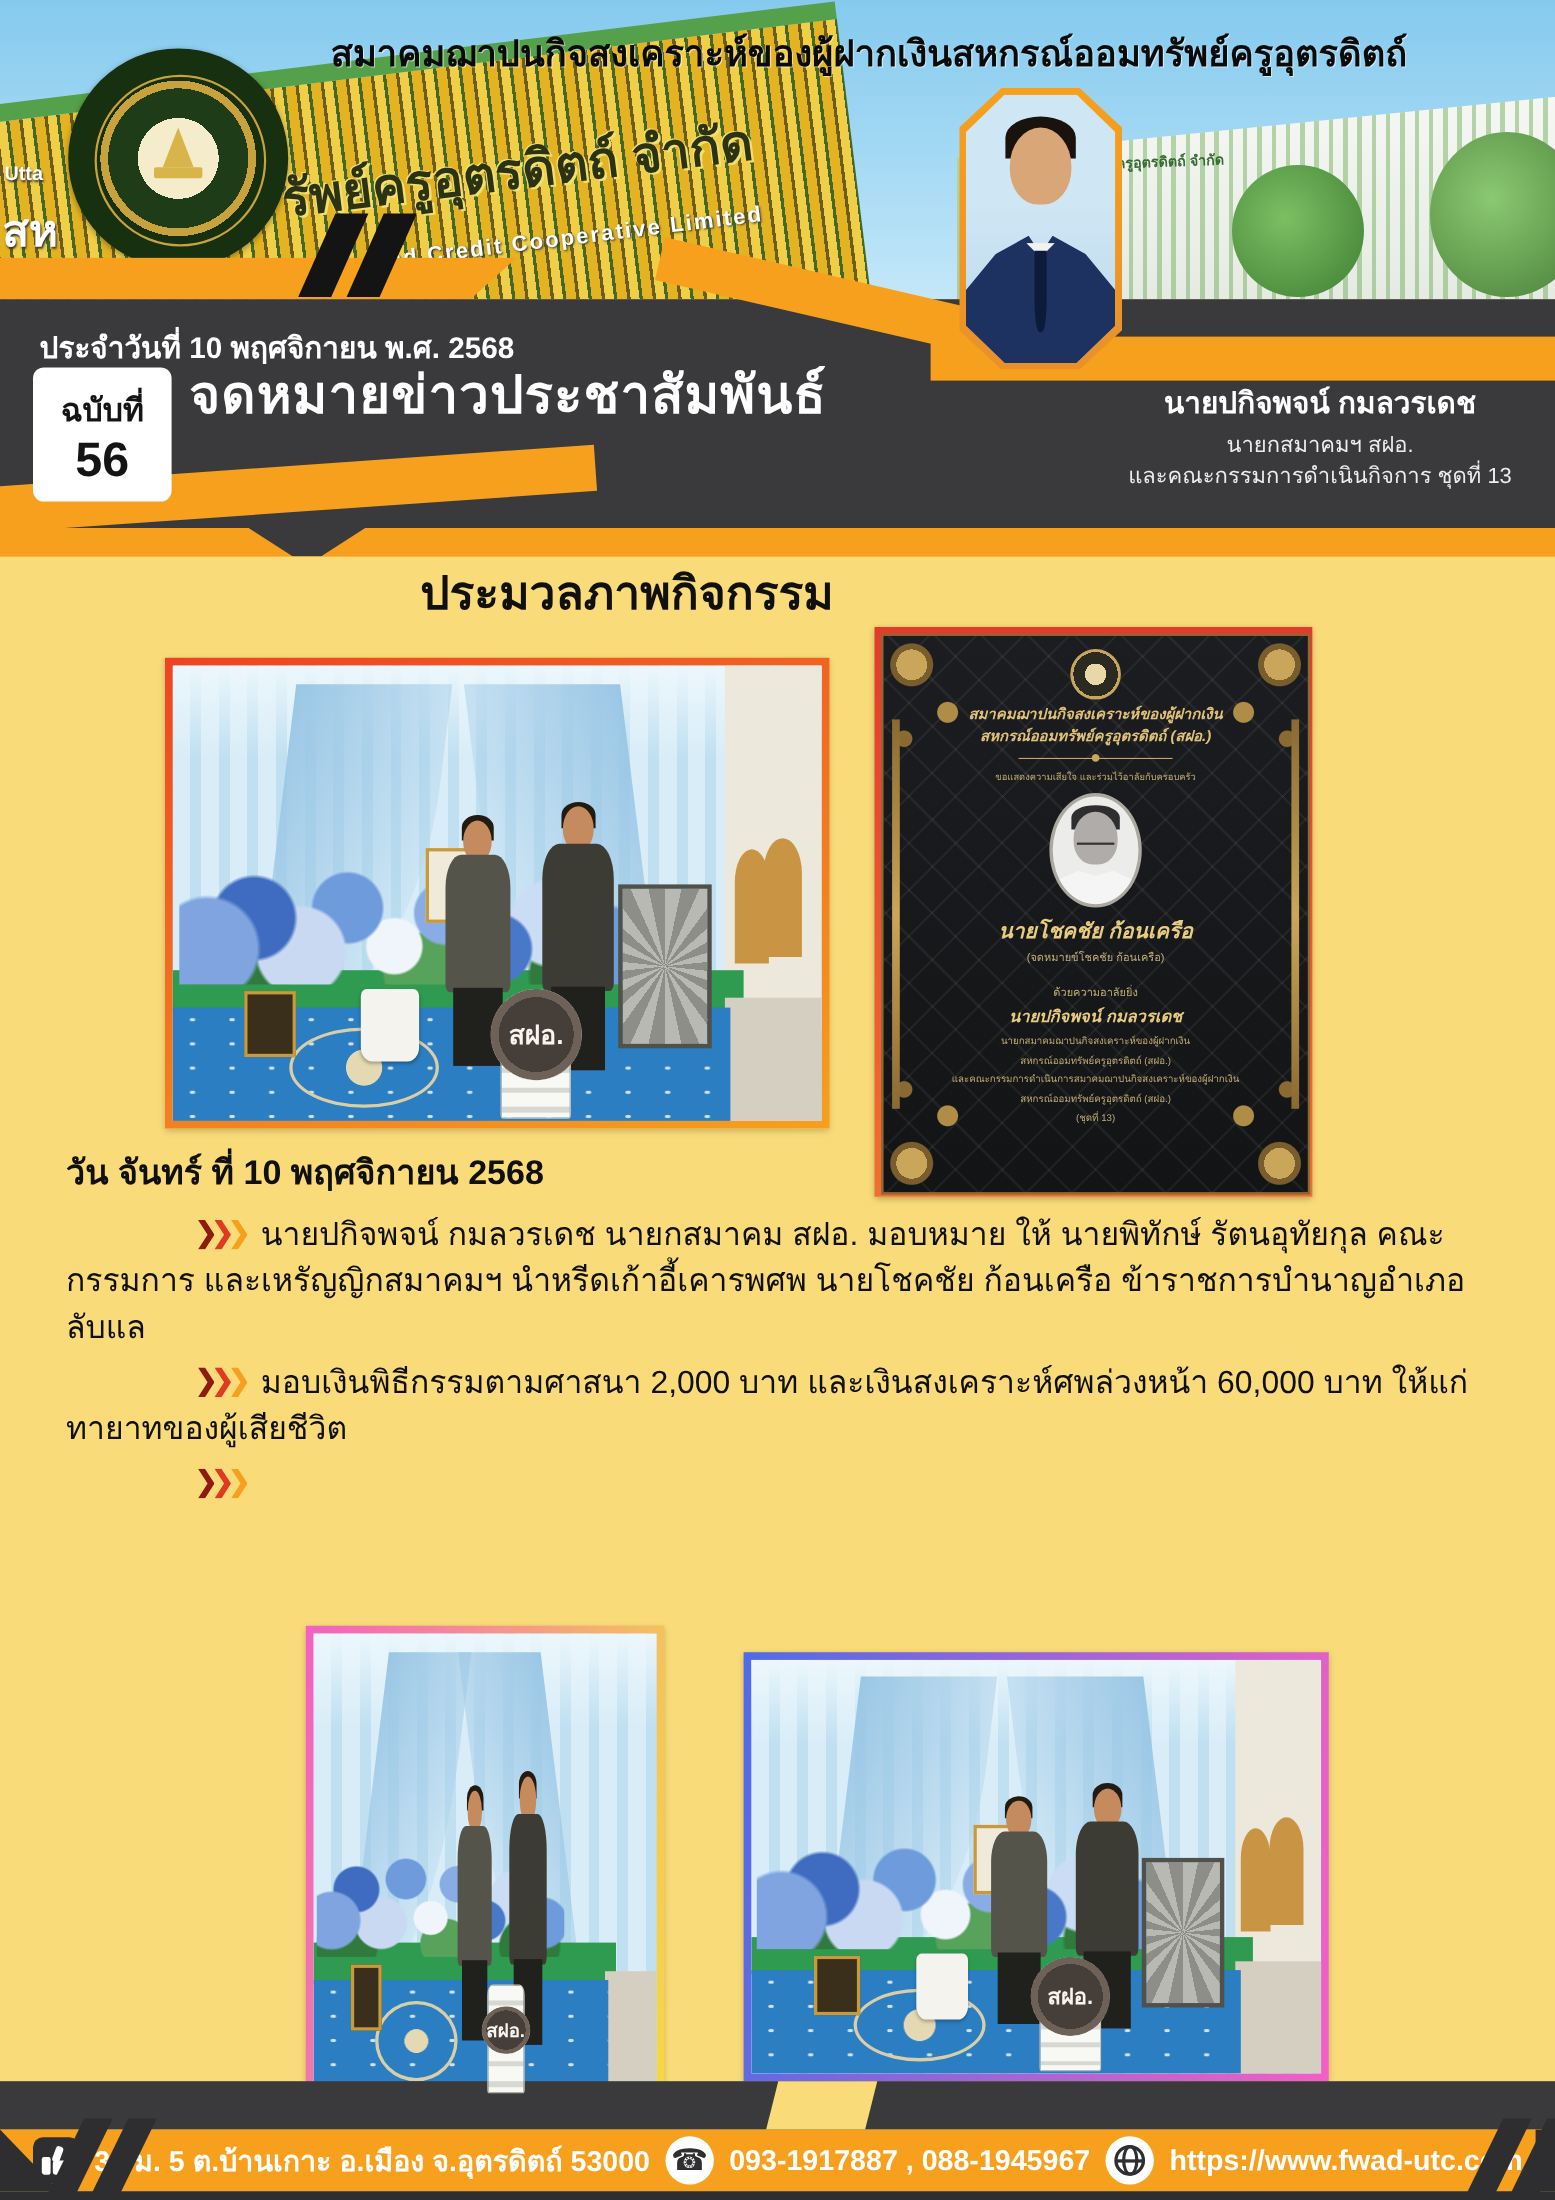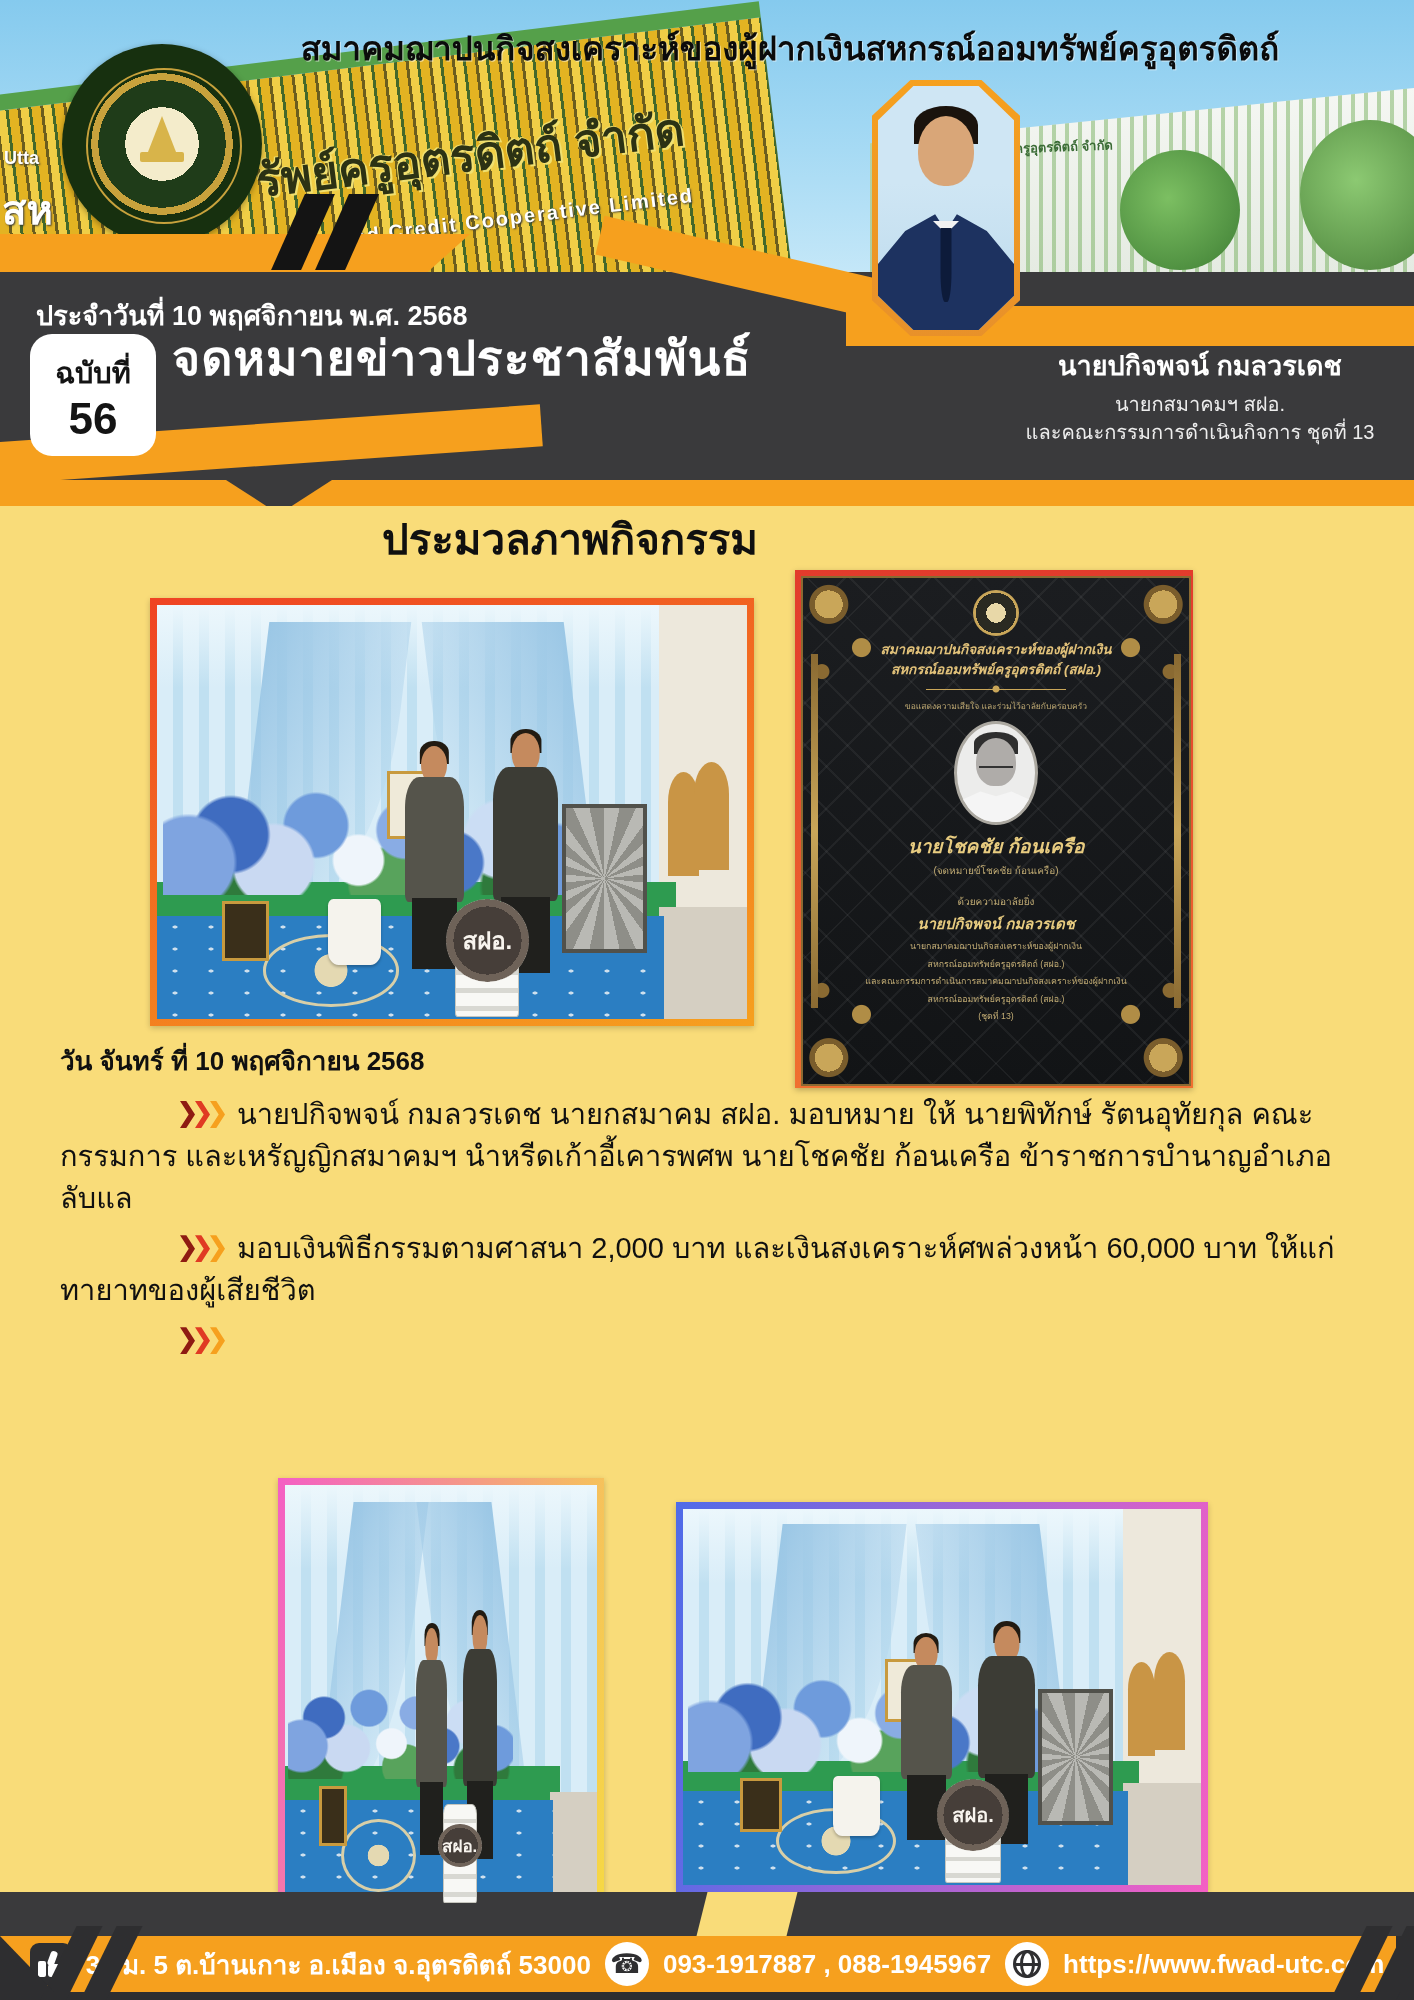--- a/index.html
+++ b/index.html
@@ -43,21 +43,21 @@
   .slash1{left:288px;top:194px;width:30px;height:76px;background:#141414;transform:skewX(-24deg);}
   .slash2{left:332px;top:194px;width:30px;height:76px;background:#141414;transform:skewX(-24deg);}
   .odiag{left:596px;top:250px;width:310px;height:40px;background:#F6A01E;transform:rotate(13deg);}
   .oright{left:846px;top:306px;width:568px;height:40px;background:#F6A01E;}
   .odiag2{left:-24px;top:424px;width:566px;height:42px;background:#F6A01E;transform:rotate(-4deg);}
   .band2{left:0;top:480px;width:1414px;height:26px;background:#F6A01E;}
   .vee{left:226px;top:480px;width:106px;height:26px;background:#3A3A3C;clip-path:polygon(0 0,100% 0,62% 100%,38% 100%);}
 
   .date-line{left:36px;top:294px;font-size:27px;font-weight:700;color:#FFFFFF;}
   .title-big{left:172px;top:320px;font-size:48px;font-weight:800;color:#FFFFFF;letter-spacing:1px;text-align:center;}
-  .badge{left:30px;top:334px;width:126px;height:122px;background:#FFFFFF;border-radius:22px;text-align:center;color:#141414;z-index:5;}
+  .badge{left:30px;top:334px;width:126px;height:122px;background:#FFFFFF;border-radius:10px;text-align:center;color:#141414;z-index:5;}
   .badge-l1{margin-top:16px;font-size:29px;font-weight:800;}
   .badge-l2{font-size:44px;font-weight:800;line-height:1.05;}
 
   
   .port{left:872px;top:80px;width:148px;height:256px;background:linear-gradient(180deg,#F6A01E,#E8912A);
         clip-path:polygon(26% 0,74% 0,100% 14%,100% 86%,74% 100%,26% 100%,0 86%,0 14%);z-index:4;}
   .port-in{position:absolute;inset:6px;background:linear-gradient(180deg,#CFE6F4 0 40%,#BBD9EC);
         clip-path:polygon(26% 0,74% 0,100% 14%,100% 86%,74% 100%,26% 100%,0 86%,0 14%);overflow:hidden;}
   .pm-hair{position:absolute;left:50%;top:20px;transform:translateX(-50%);width:64px;height:38px;background:#1A130D;border-radius:50% 50% 0 0;}
   .pm-head{position:absolute;left:50%;top:30px;transform:translateX(-50%);width:56px;height:70px;background:#D9A678;border-radius:50% 50% 46% 46%;}
@@ -153,21 +153,21 @@
   .cp-glass{position:absolute;left:50%;top:34px;transform:translateX(-50%);width:34px;height:8px;border-bottom:2px solid #333;}
   .cp-body{position:absolute;left:0;bottom:0;width:100%;height:34%;background:#F5F5F2;clip-path:polygon(0 100%,0 40%,30% 8%,50% 22%,70% 8%,100% 40%,100% 100%);}
   .c-name{font-size:19px;font-weight:800;font-style:italic;color:#E8CC80;margin-top:2px;}
   .c-sub{font-size:10px;color:#C2AC74;margin-top:2px;}
   .c-cond{font-size:10px;color:#C2AC74;margin-top:16px;}
   .c-pres{font-size:15px;font-style:italic;font-weight:700;color:#E8CC80;margin-top:3px;}
   .c-pl{font-size:8.8px;color:#C2AC74;line-height:1.65;margin-top:3px;}
 
   
   .news{left:60px;top:1040px;width:1304px;color:#101010;}
-  .news-h{font-size:26px;font-weight:800;margin:0 0 12px 0;}
+  .news-h{font-size:31px;font-weight:800;margin:0 0 12px 0;}
   .nitem{font-size:29px;font-weight:500;line-height:1.45;margin:0 0 8px 0;text-indent:60px;}
   .chvs{display:inline-block;margin-right:12px;white-space:nowrap;}
   .chv{display:inline-block;width:15px;height:27px;vertical-align:-4px;
        clip-path:polygon(0 0,42% 0,100% 50%,42% 100%,0 100%,58% 50%);}
   .c1{background:#8E1B12;} .c2{background:#E03A23;} .c3{background:#F6A01E;}
 
   
   .pre1{left:0;top:1892px;width:1414px;height:44px;background:#3A3A3C;}
   .tab{left:702px;top:1892px;width:90px;height:44px;background:#F9DC79;transform:skewX(-14deg);}
   .foot{left:0;top:1936px;width:1414px;height:56px;background:#F6A01E;display:flex;align-items:center;justify-content:center;gap:14px;

